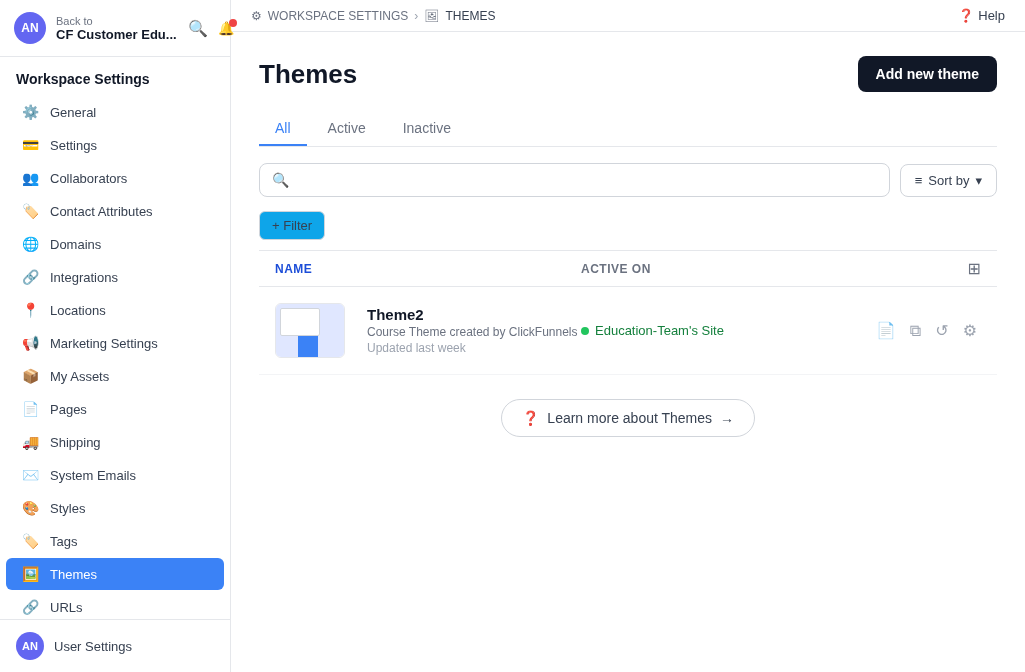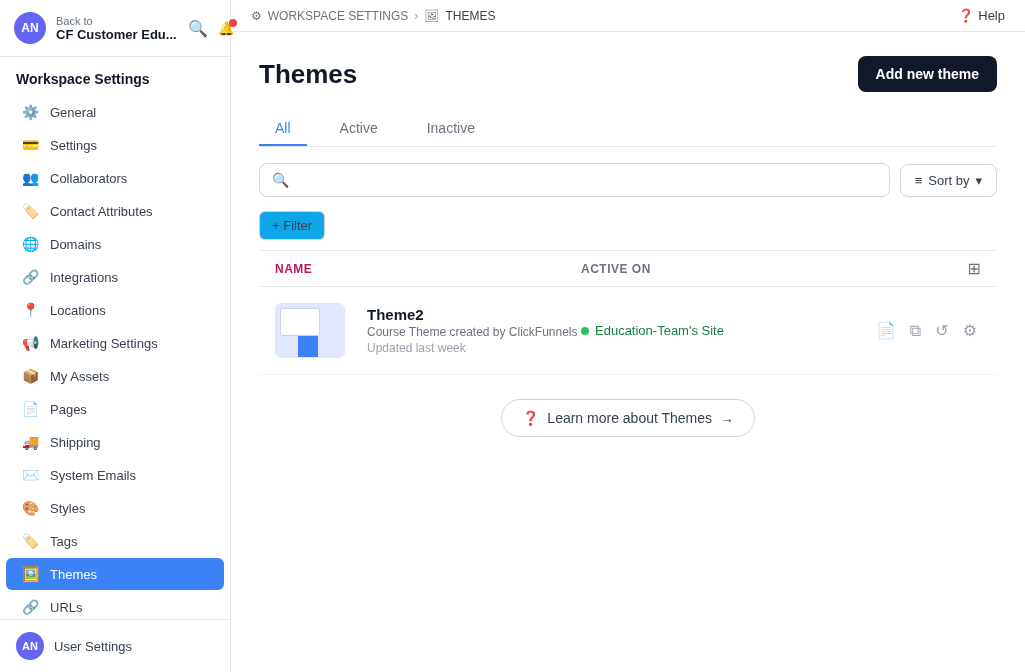--- a/index.html
+++ b/index.html
@@ -33,33 +33,33 @@
     .breadcrumb { display: flex; align-items: center; gap: 6px; font-size: 12px; color: #6b7280; }
     .breadcrumb-sep { color: #9ca3af; }
     .breadcrumb-current { color: #374151; font-weight: 500; }
     .help-btn { display: flex; align-items: center; gap: 4px; font-size: 13px; color: #374151; cursor: pointer; background: none; border: none; }
 
     .content { flex: 1; padding: 24px 28px; overflow-y: auto; }
     .page-header { display: flex; align-items: center; justify-content: space-between; margin-bottom: 20px; }
     .page-title { font-size: 26px; font-weight: 700; color: #111827; }
     .add-btn { background: #111827; color: #fff; border: none; padding: 10px 18px; border-radius: 8px; font-size: 14px; font-weight: 600; cursor: pointer; }
 
-    .tabs { display: flex; gap: 17px; margin-bottom: 16px; border-bottom: 1px solid #e5e7eb; }
+    .tabs { display: flex; gap: 5px; margin-bottom: 16px; border-bottom: 1px solid #e5e7eb; }
     .tab { padding: 8px 16px; font-size: 14px; cursor: pointer; border-bottom: 2px solid transparent; color: #6b7280; background: none; border-top: none; border-left: none; border-right: none; }
     .tab.active { color: #3b82f6; border-bottom-color: #3b82f6; font-weight: 500; }
 
     .toolbar { display: flex; align-items: center; gap: 10px; margin-bottom: 14px; }
     .search-box { display: flex; align-items: center; gap: 8px; border: 1px solid #d1d5db; border-radius: 8px; padding: 8px 12px; flex: 1; background: #fff; }
     .search-input { border: none; outline: none; font-size: 14px; color: #374151; width: 100%; background: transparent; }
     .search-icon { color: #9ca3af; font-size: 14px; }
     .sort-btn { display: flex; align-items: center; gap: 6px; border: 1px solid #d1d5db; border-radius: 8px; padding: 8px 14px; font-size: 13px; color: #374151; cursor: pointer; background: #fff; white-space: nowrap; }
     .filter-btn { display: flex; align-items: center; gap: 4px; border: 1px solid #d1d5db; border-radius: 6px; padding: 6px 12px; font-size: 13px; color: #374151; cursor: pointer; background: #0ea5e9; }
 
     .table-header { display: flex; align-items: center; padding: 8px 16px; border-top: 1px solid #e5e7eb; border-bottom: 1px solid #e5e7eb; }
-    .col-name { flex: 1; font-size: 12px; font-weight: 600; color: #be185d; text-transform: uppercase; letter-spacing: 0.5px; }
+    .col-name { flex: 1; font-size: 12px; font-weight: 600; color: #1d4ed8; text-transform: uppercase; letter-spacing: 0.5px; }
     .col-active { width: 280px; font-size: 12px; font-weight: 600; color: #6b7280; text-transform: uppercase; letter-spacing: 0.5px; }
     .col-actions { width: 120px; display: flex; justify-content: flex-end; }
     .grid-icon { color: #6b7280; font-size: 16px; cursor: pointer; }
 
     .theme-row { display: flex; align-items: center; padding: 16px; border-bottom: 1px solid #f3f4f6; }
     .theme-thumbnail { width: 70px; height: 55px; border-radius: 6px; background: linear-gradient(135deg, #dbeafe 0%, #bfdbfe 50%, #93c5fd 100%); margin-right: 16px; overflow: hidden; flex-shrink: 0; display: flex; align-items: center; justify-content: center; border: 1px solid #e5e7eb; position: relative; }
     .thumb-inner { width: 100%; height: 100%; background: #e0e7ff; display: flex; align-items: flex-end; justify-content: center; }
     .thumb-screen { position: absolute; top: 4px; left: 4px; width: 40px; height: 28px; background: #fff; border-radius: 2px; border: 1px solid #d1d5db; }
     .theme-info { flex: 1; margin-left: 6px; }
     .theme-name { font-size: 15px; font-weight: 600; color: #111827; margin-bottom: 2px; }

